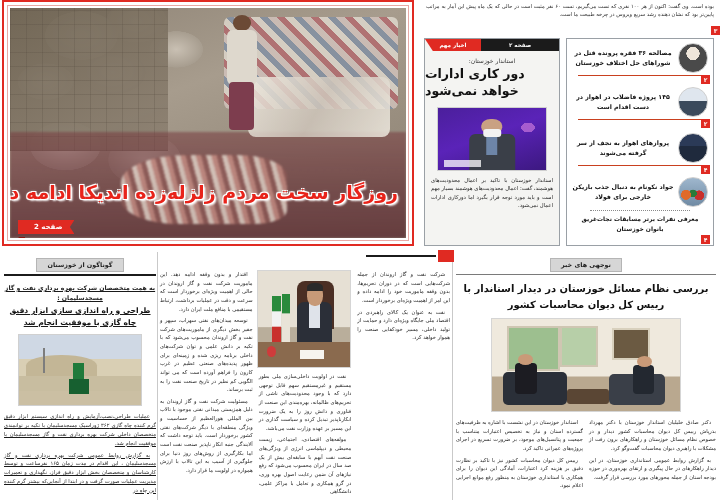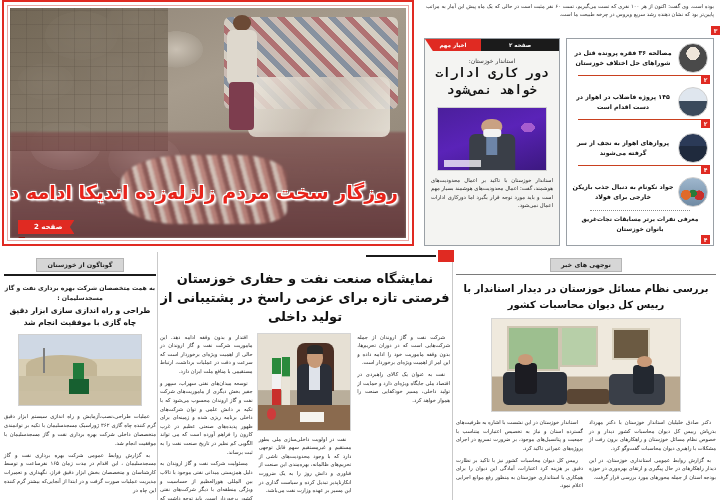--- a/index.html
+++ b/index.html
@@ -146,22 +146,22 @@
     clip-path:polygon(0 0,100% 0,100% 100%,14% 100%);
   }
   .tab-black{
     background:#1b1b1b;color:#fff;font-size:5.6px;font-weight:bold;
     display:flex;align-items:center;justify-content:center;flex:1;
   }
   .feature-kicker{
     text-align:center;font-size:6px;margin-top:6px;color:#333;
   }
   .feature-title{
-    text-align:center;font-size:12.5px;font-weight:bold;line-height:1.35;
-    margin-top:2px;color:#111;font-family:Liberation Mono, monospace;
+    text-align:left;font-size:12.5px;font-weight:bold;line-height:1.35;
+    margin-top:2px;color:#111;
   }
   .feature-img{
     margin:7px auto 0 auto;width:108px;height:62px;
     background:linear-gradient(160deg,#4b1f9c 0%,#5a23b8 45%,#3c1880 100%);
     position:relative;overflow:hidden;border:1px solid #cfcfcf;
   }
   .fi-person{position:absolute;left:50%;top:18%;transform:translateX(-50%);width:44%;height:82%;}
   .fi-person .h{position:absolute;left:28%;top:0;width:44%;height:30%;border-radius:45%;background:#c9a183;}
   .fi-person .m{position:absolute;left:31%;top:20%;width:38%;height:15%;border-radius:3px;background:#f2f2f2;}
   .fi-person .s{position:absolute;left:2%;top:30%;width:96%;height:70%;border-radius:6px 6px 0 0;background:#3a3f48;}
@@ -170,21 +170,21 @@
     background:radial-gradient(ellipse at center,#b96bd6 0 40%,rgba(0,0,0,0) 41%);opacity:.8;}
   .fi-bar{position:absolute;left:6%;bottom:4%;width:34%;height:12%;background:rgba(255,255,255,.75);}
   .feature-caption{
     padding:5px 6px 0 6px;font-size:5.3px;line-height:1.62;text-align:justify;color:#222;
   }
 
   
   .bottom-zone{position:absolute;left:0;top:252px;width:720px;height:248px;}
 
   .col{position:absolute;top:0;box-sizing:border-box;}
-  .col-left{left:4px;width:152px;height:248px;}
+  .col-left{left:4px;width:152px;height:248px;text-decoration:underline;}
   .col-mid{left:160px;width:290px;height:248px;}
   .col-right{left:456px;width:260px;height:248px;}
 
   .sec-tab{
     display:inline-block;background:#d6d6d6;border:1px solid #b5b5b5;
     font-size:6.4px;font-weight:bold;padding:2px 10px;color:#222;
   }
   .col-rule{height:2px;background:#1b1b1b;margin-top:2px;}
   .col-rule.thin{height:1px;background:#7a7a7a;}
 
@@ -391,21 +391,20 @@
         <p>به گزارش روابط عمومی شرکت بهره برداری نفت و گاز مسجدسلیمان ، این اقدام در مدت زمان ۱۶۵ نفرساعت و توسط کارشناسان و متخصصان بخش ابزار دقیق فراز، نگهداری و تعمیرات مدیریت عملیات صورت گرفت و در ابتدا از آنجایی‌که بیشتر گرم کننده این چاه در</p>
       </div>
     </div>
 
     <div class="col col-mid">
       <div style="position:relative;height:12px;">
         <div class="corner-mark"></div>
         <div class="corner-rule"></div>
       </div>
 
-      <div class="m-title">نمایشگاه صنعت نفت و حفاری خوزستان فرصتی تازه برای عزمی راسخ در پشتیبانی از تولید داخلی</div>
 
       <div class="m-cols">
 
         <div class="m-col">
           <p>شرکت نفت و گاز اروندان از جمله شرکت‌هایی است که در دوران تحریم‌ها، بدون وقفه ماموریت خود را ادامه داده و این امر از اهمیت ویژه‌ای برخوردار است.</p>
           <p>نفت به عنوان یک کالای راهبردی در اقتصاد ملی جایگاه ویژه‌ای دارد و حمایت از تولید داخلی، مسیر خودکفایی صنعت را هموار خواهد کرد.</p>
         </div>
 
         <div class="m-col">
           <div class="m-img">

